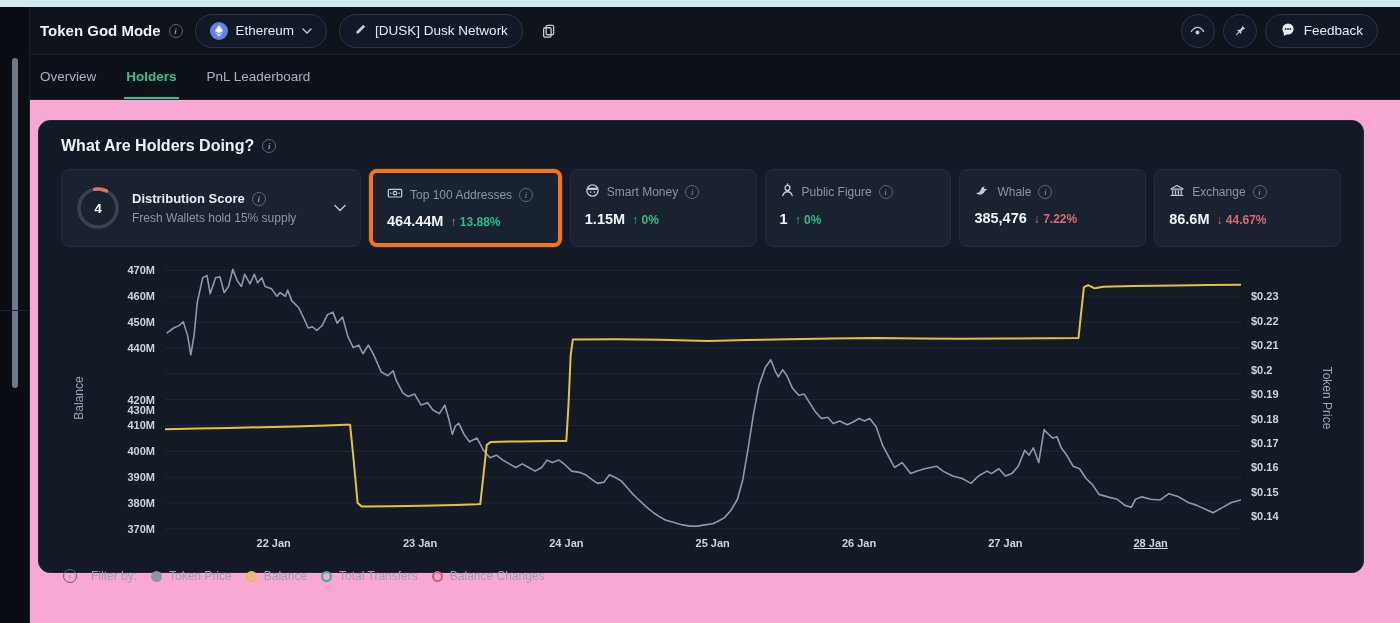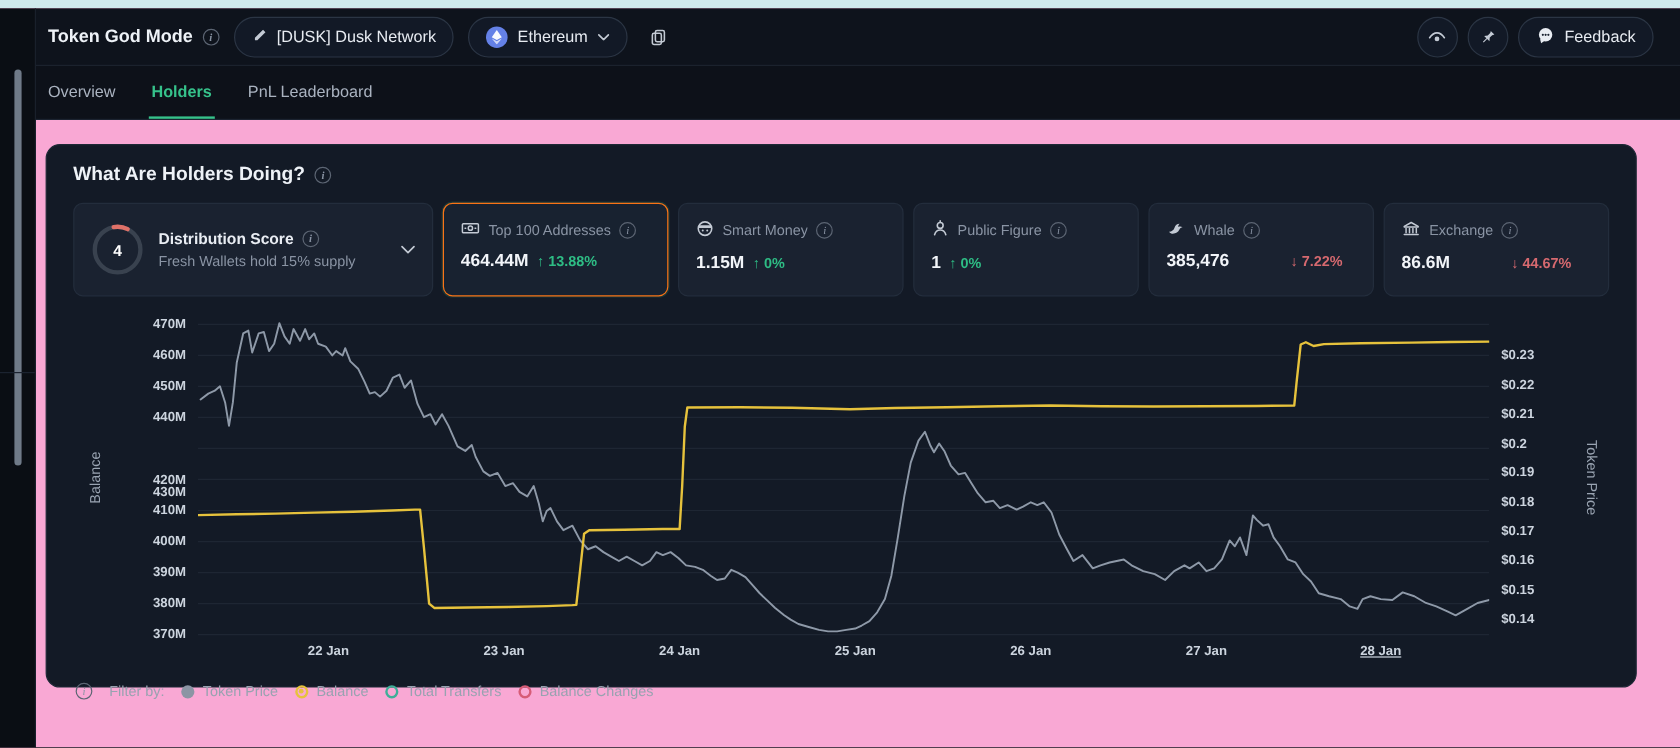--- a/index.html
+++ b/index.html
@@ -45,28 +45,28 @@
 
   
   .stats-row { display:flex; gap:8px; margin-top:14px; }
   .dcard { flex:0 0 300px; background:#1a2230; border:1px solid #232d3c; border-radius:8px; height:78px; display:flex; align-items:center; padding:0 14px; gap:12px; cursor:pointer; }
   .gauge-wrap { position:relative; width:44px; height:44px; flex:0 0 auto; }
   .gauge-num { position:absolute; inset:0; display:flex; align-items:center; justify-content:center; color:#fff; font-size:13px; font-weight:700; }
   .dtexts { flex:1; min-width:0; }
   .dtitle { display:flex; align-items:center; gap:7px; color:#e9edf3; font-size:13px; font-weight:700; }
   .dsub { color:#8a94a4; font-size:12px; margin-top:5px; }
   .scard { flex:1; background:#1a2230; border:1px solid #232d3c; border-radius:8px; height:78px; padding:13px 14px; cursor:pointer; }
-  .scard.sel { border:1px solid #f97316; background:#182230; box-shadow:0 0 0 1px rgba(47,138,104,.25); }
+  .scard.sel { border:4px solid #f97316; background:#182230; box-shadow:0 0 0 1px rgba(47,138,104,.25); }
   .scard-top { display:flex; align-items:center; gap:7px; color:#8a94a4; font-size:12px; }
   .slabel { white-space:nowrap; overflow:hidden; }
   .scard-val { margin-top:10px; display:flex; align-items:baseline; gap:7px; }
   .sval { color:#f2f5f9; font-size:14.5px; font-weight:700; }
   .schg { font-size:12px; font-weight:600; }
   .schg.up { color:#2ebd85; }
-  .schg.down { color:#d6696f;margin-left:44px; }
+  .schg.down { color:#d6696f; }
 
   
   .chart-area { margin-top:16px; }
   .plot { position:relative; margin:0 100px 0 104px; height:270px; }
   .plot svg { position:absolute; inset:0; width:100%; height:100%; }
   .axis-title { position:absolute; top:50%; color:#9aa4b2; font-size:12px; white-space:nowrap; }
   .axis-title.left { left:-86px; transform:translate(-50%,-50%) rotate(-90deg); }
   .axis-title.right { right:-86px; transform:translate(50%,-50%) rotate(90deg); }
   .tickcol { position:absolute; top:0; bottom:0; width:0; }
   .tickcol.l { left:-10px; } .tickcol.r { right:-10px; }
@@ -98,38 +98,38 @@
   </div>
 
   <div class="content">
 
     <div class="topbar">
       <div class="tb-title">
         <span>Token God Mode</span>
         <span class="info">i</span>
       </div>
       <div class="pill">
-        <span>
-          <svg width="13" height="13" viewBox="0 0 16 16">
-              <path class="fl" d="M11.3 2.2l2.5 2.5L5.5 13H3v-2.5l8.3-8.3z" fill="#e7ebf1"></path>
-            </svg>
-        </span>
-        <span>[DUSK] Dusk Network</span>
-      </div>
-      <div class="pill">
         <span class="eth-circle">
           <svg width="10" height="12" viewBox="0 0 10 12">
               <polygon points="5,0 9.2,6 5,8.3 0.8,6" fill="#fff" opacity="0.95"></polygon>
               <polygon points="5,9.3 9.2,7 5,12 0.8,7" fill="#fff" opacity="0.7"></polygon>
             </svg>
         </span>
         <span>Ethereum</span>
         <svg width="10" height="6" viewBox="0 0 10 6">
             <polyline points="1,1 5,5 9,1" class="st"></polyline>
           </svg>
+      </div>
+      <div class="pill">
+        <span>
+          <svg width="13" height="13" viewBox="0 0 16 16">
+              <path class="fl" d="M11.3 2.2l2.5 2.5L5.5 13H3v-2.5l8.3-8.3z" fill="#e7ebf1"></path>
+            </svg>
+        </span>
+        <span>[DUSK] Dusk Network</span>
       </div>
       <button class="copy-btn">
         <svg width="15" height="16" viewBox="0 0 16 17">
             <rect x="5.5" y="2.5" width="8" height="10" rx="1.5" class="st"></rect>
             <rect x="2.8" y="5" width="8" height="10" rx="1.5" fill="#0e131c" class="st"></rect>
           </svg>
       </button>
       <div class="tb-right">
         <div class="pill icon-pill">
           <svg width="17" height="15" viewBox="0 0 18 15">

